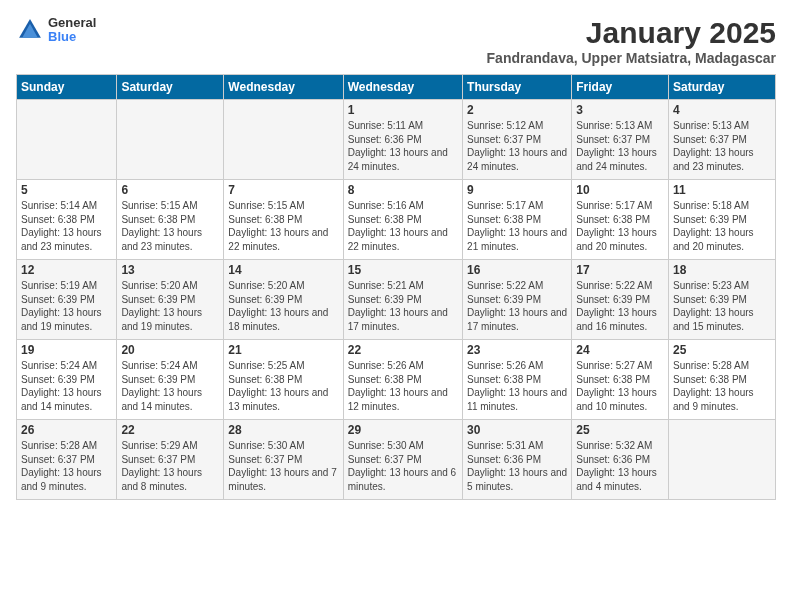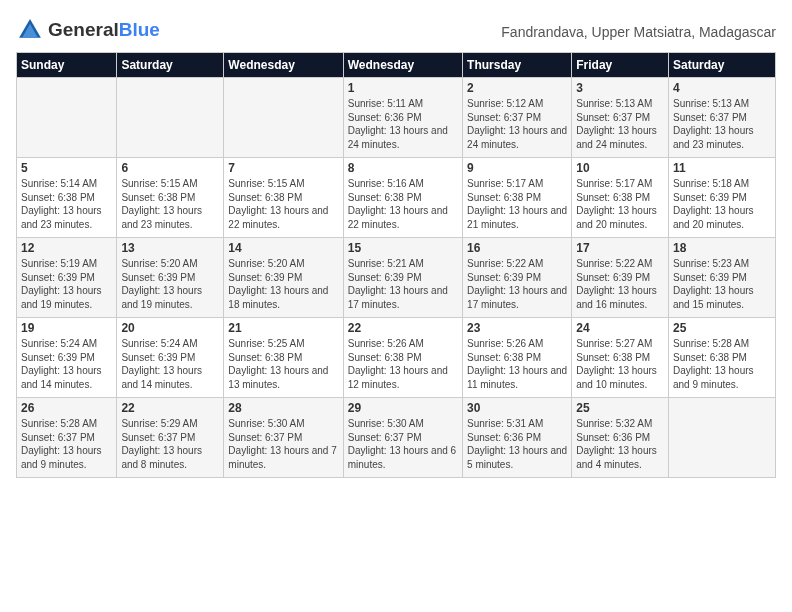--- a/index.html
+++ b/index.html
@@ -16,52 +16,51 @@
       justify-content: space-between;
       margin-bottom: 8px;
     }
     .logo {
       display: flex;
       align-items: center;
       gap: 4px;
     }
     .logo-text {
       display: flex;
-      flex-direction: row;
-      font-size: 19px;
+      flex-direction: column;
+      font-size: 13px;
       font-weight: bold;
       line-height: 1.1;
     }
     .logo-text .general { color: #333; }
     .logo-text .blue { color: #3b82f6; }
     .logo-icon {
       width: 28px;
       height: 28px;
     }
     .title-block {
       text-align: right;
     }
     .title-block h1 {
       font-size: 30px;
       font-weight: bold;
       color: #333;
     }
     .title-block h2 {
       font-size: 14px;
-      font-weight: normal;
+      font-weight: bold;
       color: #555;
-      margin-top: 8px;
     }
     .calendar {
       width: 100%;
       border-collapse: collapse;
       font-size: 10.5px;
     }
     .calendar thead tr th {
-      background-color: #0f172a;
+      background-color: #0369a1;
       color: #fff;
       padding: 5px 4px;
       text-align: left;
       font-size: 12px;
       font-weight: bold;
       border: 1px solid #ccc;
     }
     .calendar tbody tr td {
       vertical-align: top;
       border: 1px solid #ccc;
@@ -99,20 +98,21 @@
     <svg class="logo-icon" viewBox="0 0 36 36">
       <polygon points="18,4 32,28 4,28" fill="#1a5faa"></polygon>
       <polygon points="18,10 28,28 8,28" fill="#4a90d9"></polygon>
     </svg>
     <div class="logo-text">
       <span class="general">General</span>
       <span class="blue">Blue</span>
     </div>
   </div>
   <div class="title-block">
+    <h1>January 2025</h1>
     <h2>Fandrandava, Upper Matsiatra, Madagascar</h2>
   </div>
 </div>
 
 <table class="calendar">
   <thead>
     <tr>
     <th>Sunday</th>
         <th>Saturday</th>
         <th>Wednesday</th>

